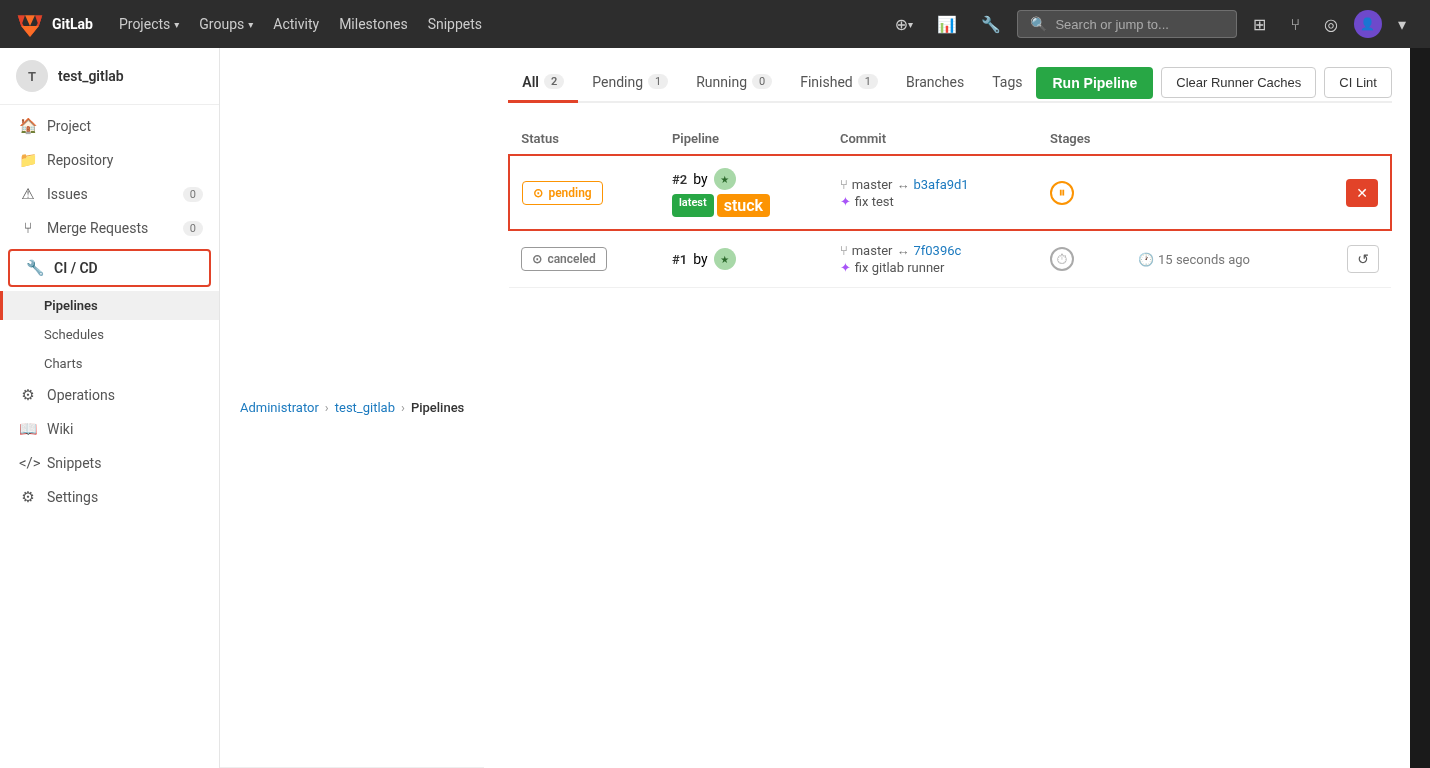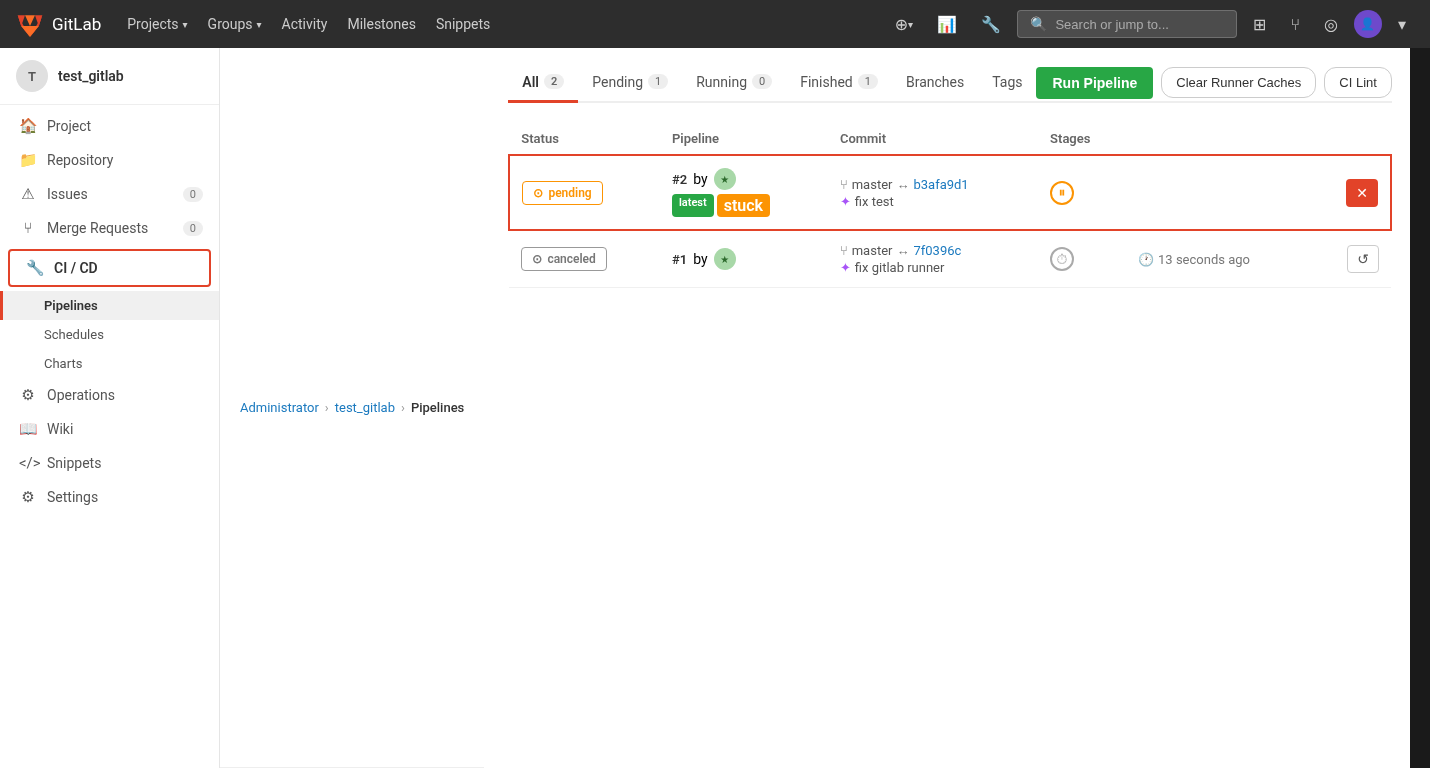--- a/index.html
+++ b/index.html
@@ -19,21 +19,21 @@
     .top-nav .logo {
       display: flex;
       align-items: center;
       gap: 8px;
       margin-right: 16px;
     }
     .logo-icon {
       width: 28px;
       height: 28px;
     }
-    .logo-text { color: #fff; font-weight: 400; font-size: 17px; }
+    .logo-text { color: #fff; font-weight: 700; font-size: 14px; }
     .nav-item {
       color: #ccc;
       padding: 16px 10px;
       height: 36px;
       display: flex;
       align-items: center;
       cursor: pointer;
       font-size: 14px;
       white-space: nowrap;
       justify-content: flex-end;
@@ -207,21 +207,21 @@
       padding: 8px 16px;
       font-size: 14px;
       font-weight: 600;
       cursor: pointer;
       white-space: nowrap;
     }
     .btn-outline {
       background: #fff;
       color: #333;
       border: 1px solid #ccc;
-      border-radius: 12px;
+      border-radius: 4px;
       padding: 7px 14px;
       font-size: 13px;
       cursor: pointer;
       white-space: nowrap;
     }
 
     
     .pipeline-table { width: 100%; border-collapse: collapse; }
     .pipeline-table th {
       text-align: left;
@@ -587,21 +587,21 @@
                 <span style="color:#a855f7">✦</span>
                 <span>fix gitlab runner</span>
               </div>
             </td>
             <td>
               <span class="stage-icon canceled">⏱</span>
             </td>
             <td>
               <span class="time-ago">
                 <span>🕐</span>
-                <span>13 seconds ago</span>
+                <span>15 seconds ago</span>
               </span>
             </td>
             <td class="actions-col">
               <button class="retry-btn">↺</button>
             </td>
           </tr>
         </tbody>
       </table>
     </div>
   </main>

